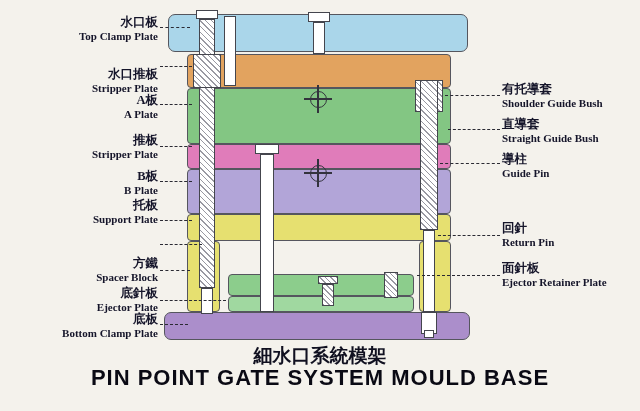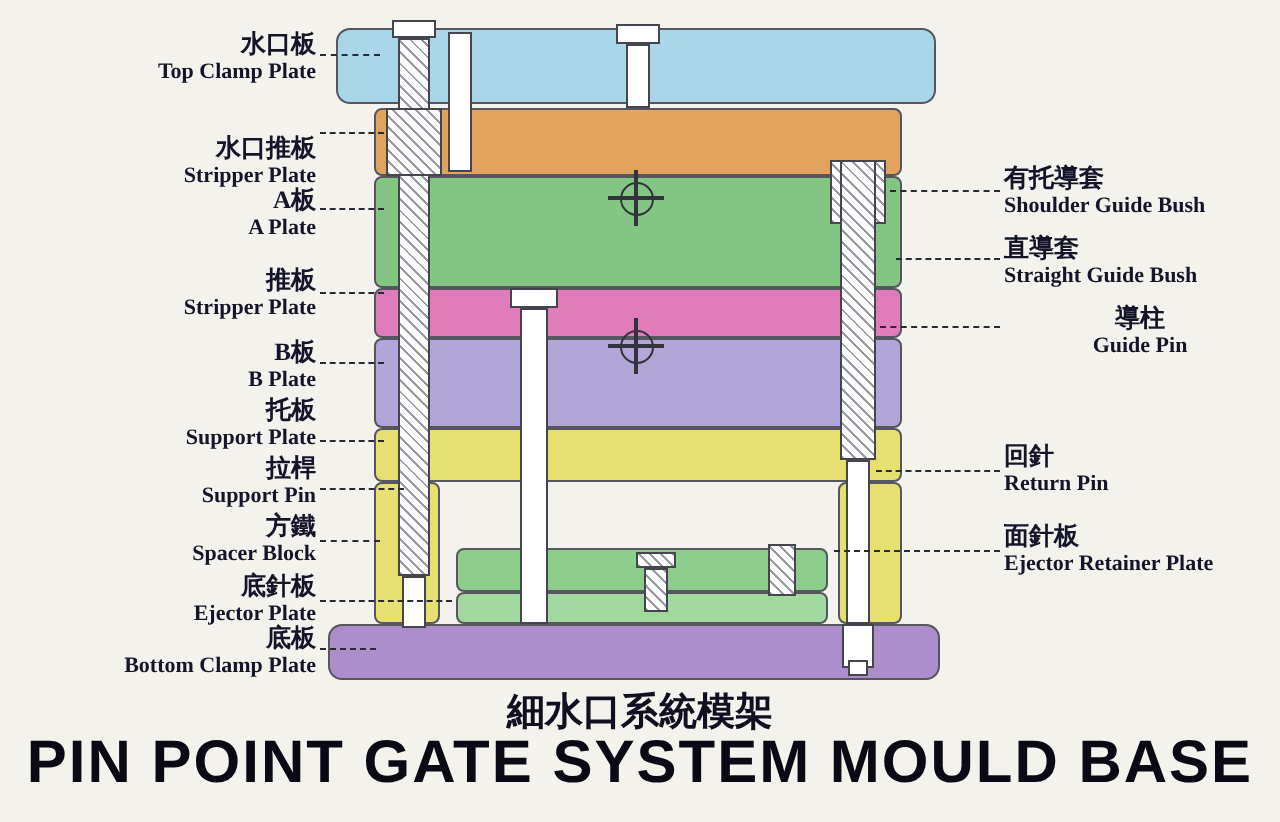--- a/index.html
+++ b/index.html
@@ -16,21 +16,21 @@
   .lbl .en{display:block;font-size:11px;}
   .lbl.left{left:16px;width:142px;text-align:right;}
   .lbl.right{left:502px;width:136px;text-align:left;}
   .crosshair{position:absolute;width:28px;height:28px;}
   .crosshair .c{position:absolute;left:6px;top:6px;width:15px;height:15px;border:1.5px solid #33333d;border-radius:50%;}
   .crosshair .h{position:absolute;left:0;top:13px;width:28px;height:1.5px;background:#33333d;}
   .crosshair .v{position:absolute;left:13px;top:0;width:1.5px;height:28px;background:#33333d;}
   .title-zh{position:absolute;left:0;right:0;top:343px;text-align:center;
     font-size:19px;font-weight:bold;color:#101020;}
   .title-en{position:absolute;left:0;right:0;top:365px;text-align:center;
-    font-size:30px;font-weight:bold;letter-spacing:1px;color:#0a0a14;
+    font-size:22px;font-weight:bold;letter-spacing:1px;color:#0a0a14;
     font-family:"Liberation Sans",sans-serif;}
   .r7{border-radius:7px;} .r4{border-radius:4px;}
 </style>
 </head>
 <body>
 
 <div class="canvas">
 
   <div class="plate r7" style="left:168px;top:14px;width:300px;height:38px;background:#aad6ea;"></div>
   <div class="plate r4" style="left:187px;top:54px;width:264px;height:34px;background:#e2a35f;"></div>
@@ -112,24 +112,20 @@
     <span class="en">Stripper Plate</span>
   </div>
   <div class="lbl left" style="top:169px;">
     <span class="zh">B板</span>
     <span class="en">B Plate</span>
   </div>
   <div class="lbl left" style="top:198px;">
     <span class="zh">托板</span>
     <span class="en">Support Plate</span>
   </div>
-  <div class="lbl left" style="top:227px;">
-    <span class="zh">拉桿</span>
-    <span class="en">Support Pin</span>
-  </div>
   <div class="lbl left" style="top:256px;">
     <span class="zh">方鐵</span>
     <span class="en">Spacer Block</span>
   </div>
   <div class="lbl left" style="top:286px;">
     <span class="zh">底針板</span>
     <span class="en">Ejector Plate</span>
   </div>
   <div class="lbl left" style="top:312px;">
     <span class="zh">底板</span>
@@ -137,21 +133,21 @@
   </div>
 
   <div class="lbl right" style="top:82px;">
     <span class="zh">有托導套</span>
     <span class="en">Shoulder Guide Bush</span>
   </div>
   <div class="lbl right" style="top:117px;">
     <span class="zh">直導套</span>
     <span class="en">Straight Guide Bush</span>
   </div>
-  <div class="lbl right" style="top:152px;text-align:center;">
+  <div class="lbl right" style="top:152px;">
     <span class="zh">導柱</span>
     <span class="en">Guide Pin</span>
   </div>
   <div class="lbl right" style="top:221px;">
     <span class="zh">回針</span>
     <span class="en">Return Pin</span>
   </div>
   <div class="lbl right" style="top:261px;">
     <span class="zh">面針板</span>
     <span class="en">Ejector Retainer Plate</span>

